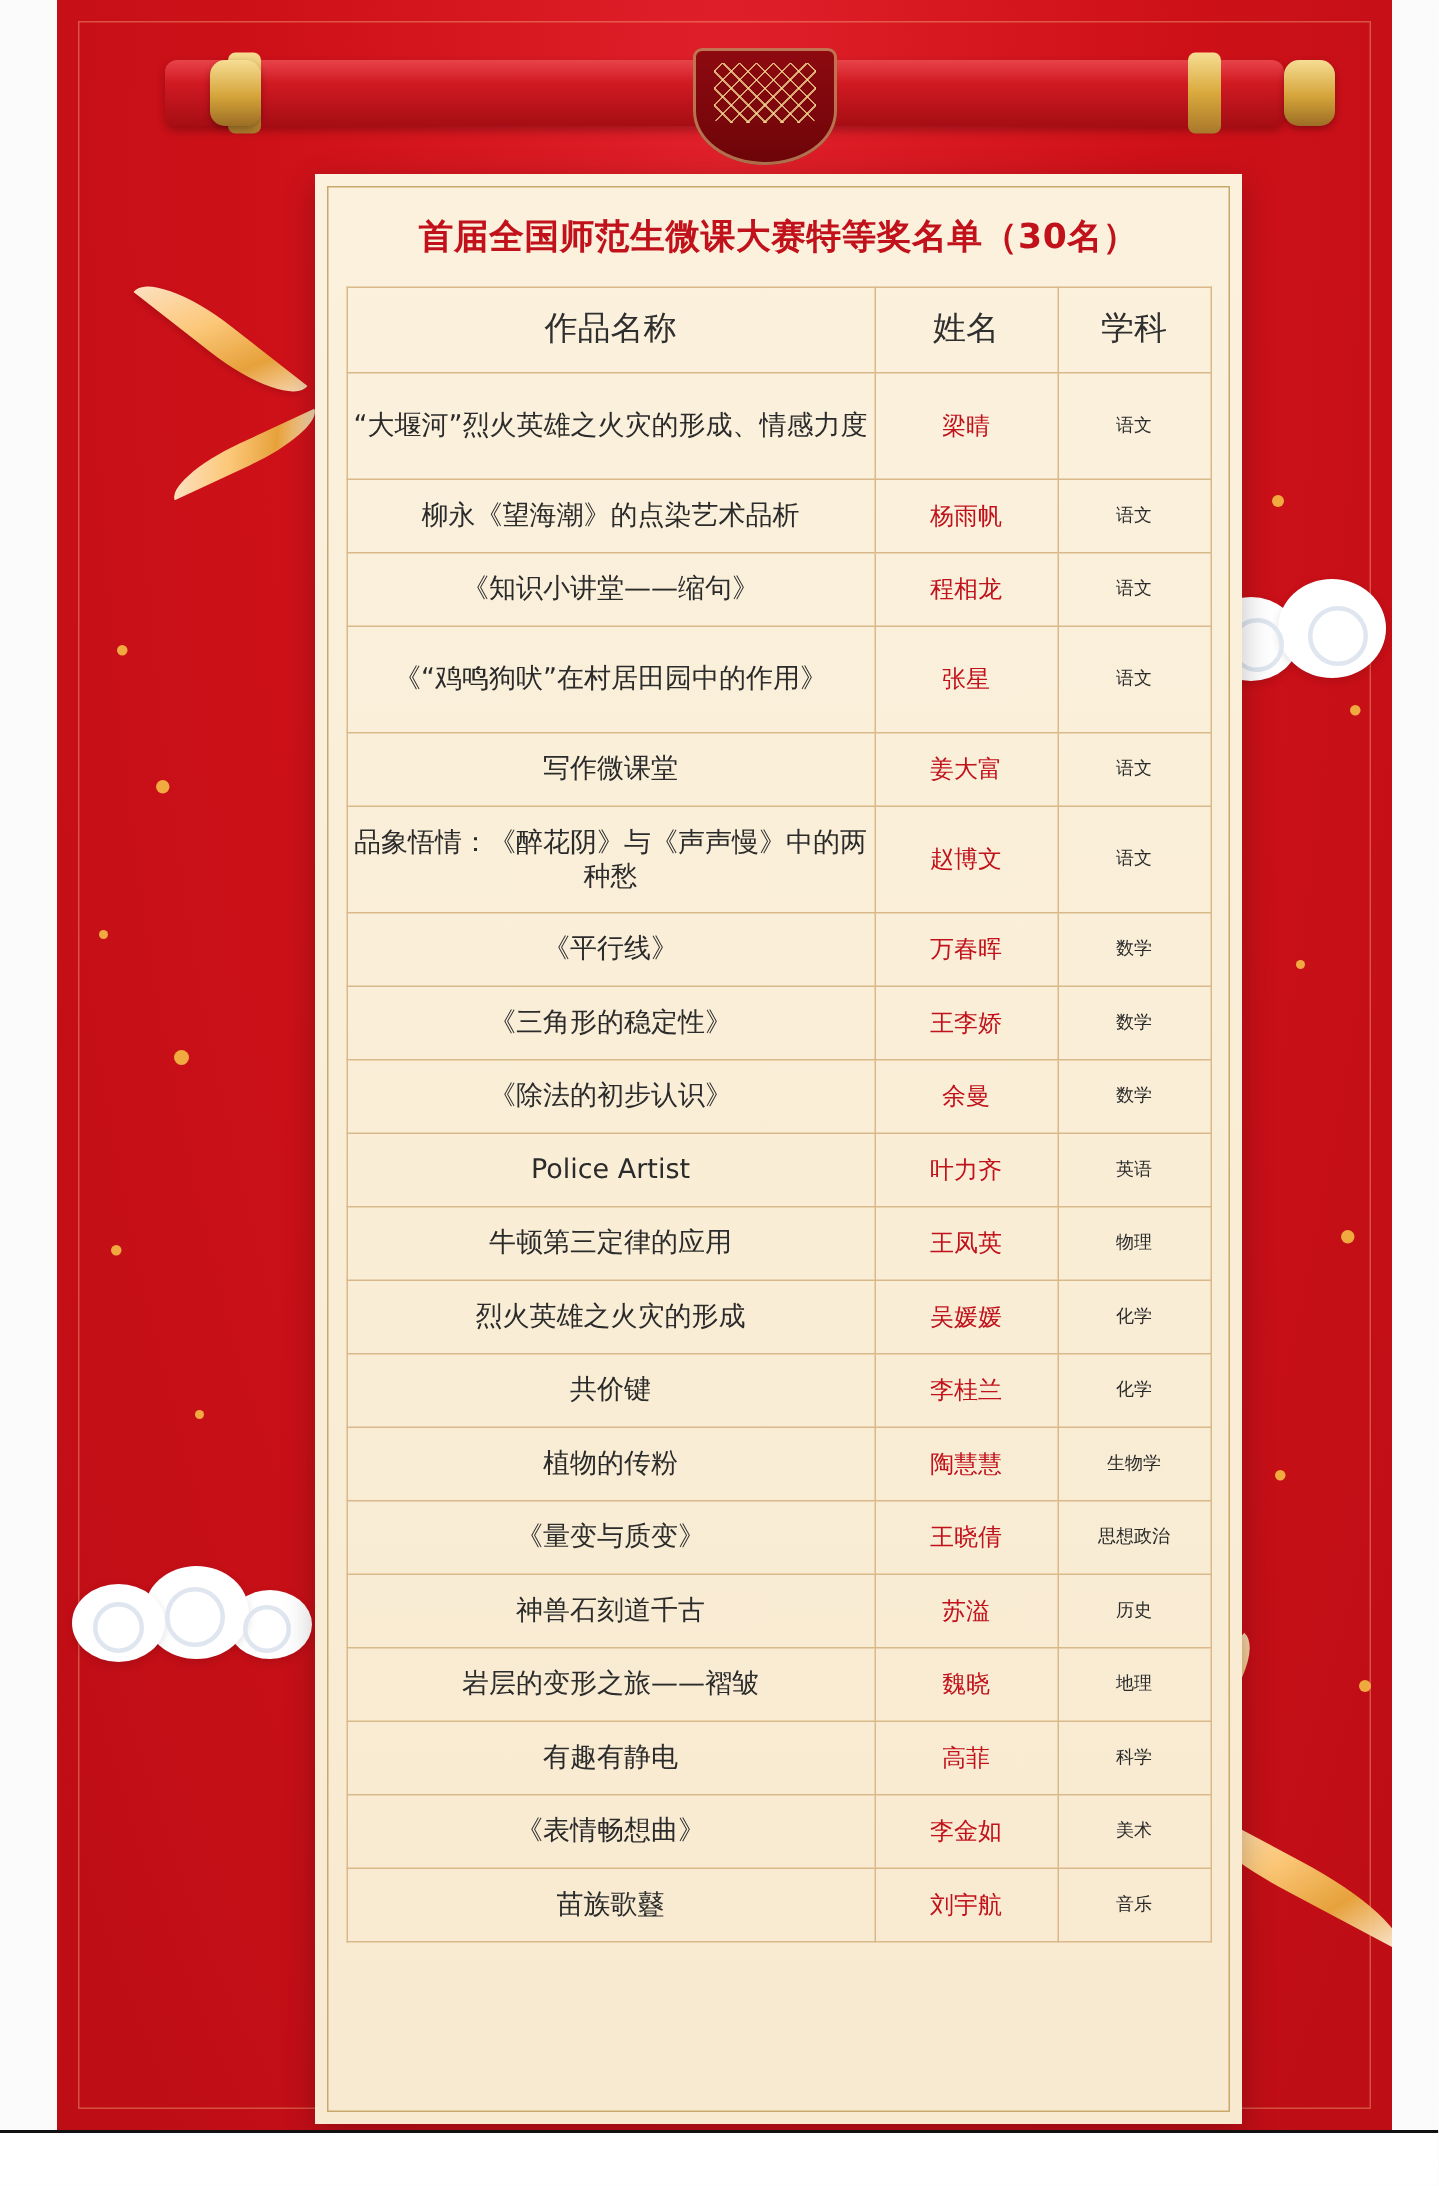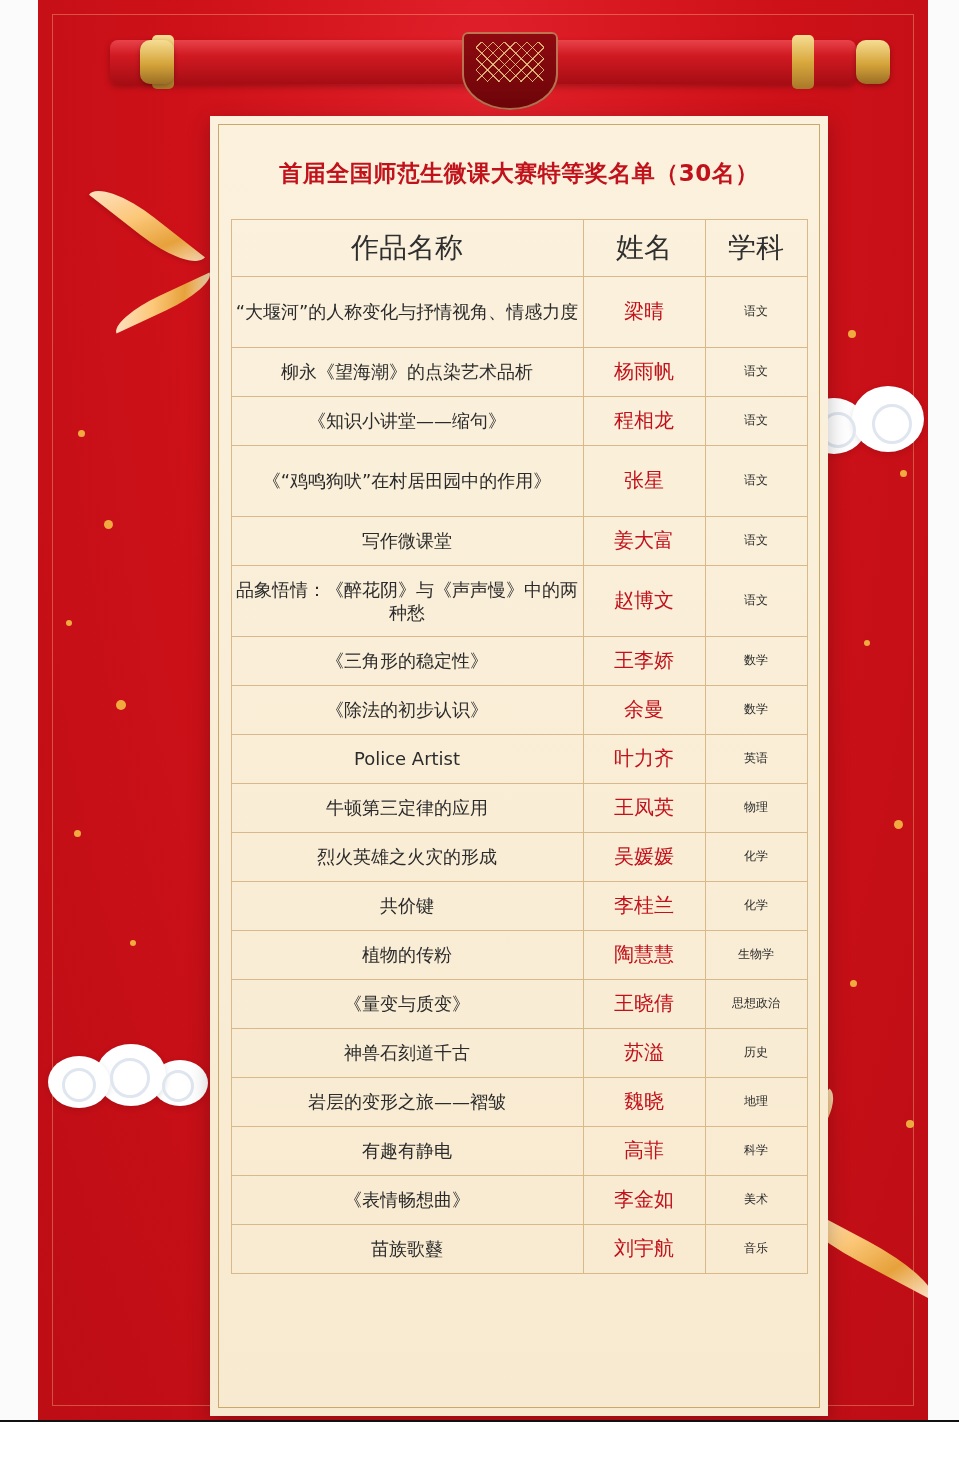--- a/index.html
+++ b/index.html
@@ -152,21 +152,21 @@
     box-shadow: 0 6px 20px rgba(0,0,0,.25);
   }
   .parchment::after {
     content: "";
     position: absolute;
     left: 8px; top: 8px; right: 8px; bottom: 8px;
     border: 1px solid #c9a86c;
     pointer-events: none;
   }
   .title {
-    margin: 16px;
+    margin: 0;
     padding: 26px 10px 14px 10px;
     text-align: center;
     color: #c1121c;
     font-size: 23px;
     font-weight: bold;
     letter-spacing: .5px;
     font-family: "DejaVu Sans", "Liberation Sans", sans-serif;
   }
   table.award-table {
     width: 576px;
@@ -177,34 +177,34 @@
   table.award-table th,
   table.award-table td {
     border: 1px solid #d9b98a;
     text-align: center;
     vertical-align: middle;
     padding: 6px 4px;
     line-height: 1.28;
     font-family: "DejaVu Sans", "Liberation Sans", sans-serif;
   }
   table.award-table th {
-    font-size: 28px;
+    font-size: 22px;
     font-weight: normal;
     color: #2f2f2f;
     height: 44px;
   }
   col.c-work { width: 352px; }
   col.c-name { width: 122px; }
   col.c-subject { width: 102px; }
   td.work {
     font-size: 18px;
     color: #2b2b2b;
   }
   td.name {
-    font-size: 20px;
+    font-size: 16px;
     color: #c1121c;
   }
   td.subject {
     font-size: 12px;
     color: #2b2b2b;
   }
   tr.row-tall td { height: 58px; }
   tr.row-std td { height: 36px; }
   
   .page-bottom {
@@ -294,21 +294,21 @@
         </colgroup>
         <thead>
           <tr>
             <th>作品名称</th>
             <th>姓名</th>
             <th>学科</th>
           </tr>
         </thead>
         <tbody>
             <tr class="row-tall">
-              <td class="work">“大堰河”的人称变化与抒情视角、情感力度</td>
+              <td class="work">“大堰河”烈火英雄之火灾的形成、情感力度</td>
               <td class="name">梁晴</td>
               <td class="subject">语文</td>
             </tr>
             <tr class="row-std">
               <td class="work">柳永《望海潮》的点染艺术品析</td>
               <td class="name">杨雨帆</td>
               <td class="subject">语文</td>
             </tr>
             <tr class="row-std">
               <td class="work">《知识小讲堂——缩句》</td>
@@ -322,20 +322,25 @@
             </tr>
             <tr class="row-std">
               <td class="work">写作微课堂</td>
               <td class="name">姜大富</td>
               <td class="subject">语文</td>
             </tr>
             <tr class="row-tall">
               <td class="work">品象悟情：《醉花阴》与《声声慢》中的两种愁</td>
               <td class="name">赵博文</td>
               <td class="subject">语文</td>
+            </tr>
+            <tr class="row-std">
+              <td class="work">《平行线》</td>
+              <td class="name">万春晖</td>
+              <td class="subject">数学</td>
             </tr>
             <tr class="row-std">
               <td class="work">《三角形的稳定性》</td>
               <td class="name">王李娇</td>
               <td class="subject">数学</td>
             </tr>
             <tr class="row-std">
               <td class="work">《除法的初步认识》</td>
               <td class="name">余曼</td>
               <td class="subject">数学</td>

